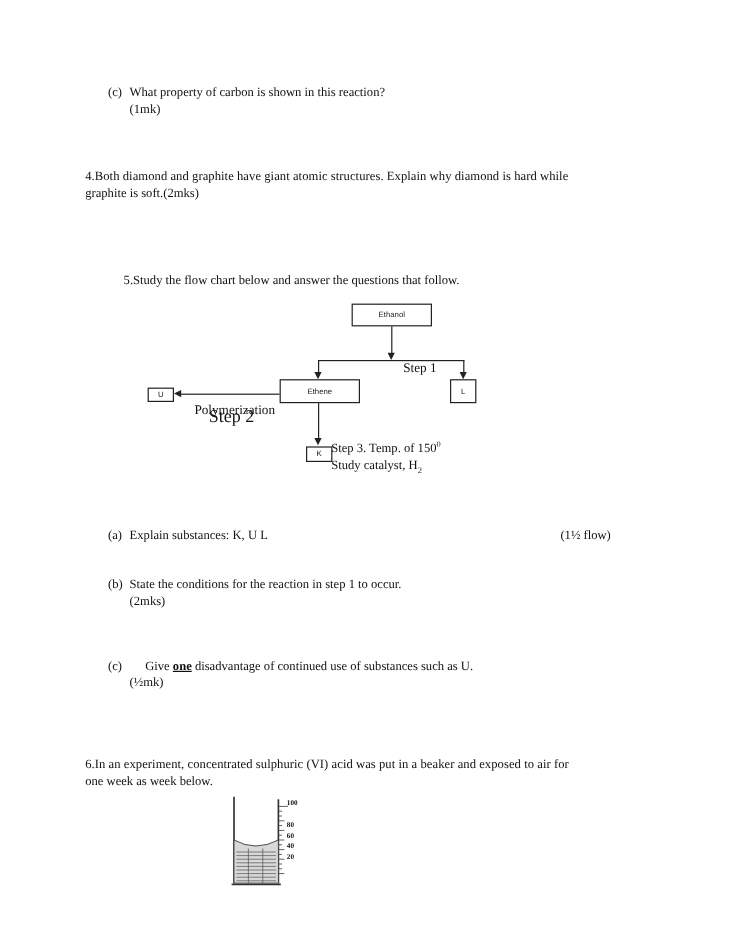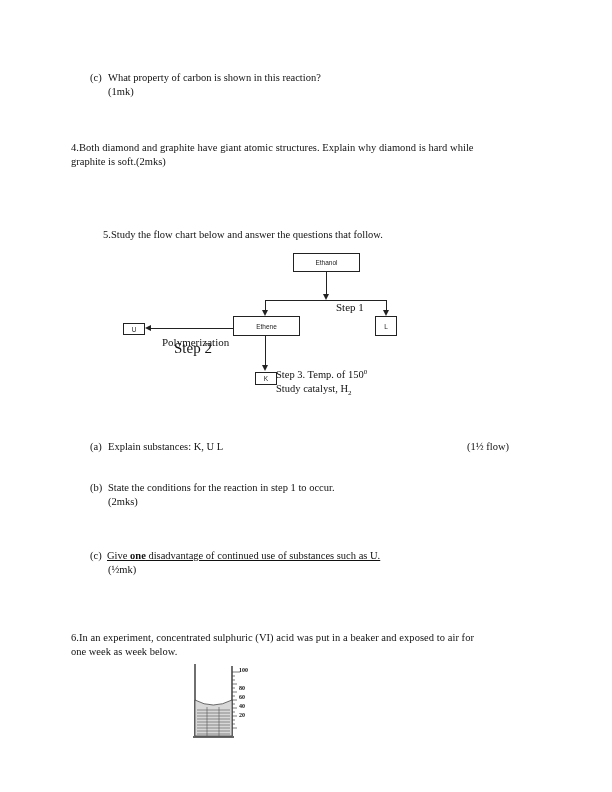--- a/index.html
+++ b/index.html
@@ -63,21 +63,21 @@
 
 <div class="abs" style="left:90px; top:440px;">(a)</div>
 <div class="abs" style="left:108px; top:440px;">Explain substances: K, U L</div>
 <div class="abs" style="left:467px; top:440px;">(1½ flow)</div>
 
 <div class="abs" style="left:90px; top:481px;">(b)</div>
 <div class="abs" style="left:108px; top:481px;text-align:center;">State the conditions for the reaction in step 1 to occur.</div>
 <div class="abs" style="left:108px; top:495px;">(2mks)</div>
 
 <div class="abs" style="left:90px; top:549px;">(c)</div>
-<div class="abs" style="left:107px; top:549px;text-decoration:underline;"><span>Give </span><span class="bold-u">one</span><span> disadvantage of continued use of substances such as U.</span></div>
+<div class="abs" style="left:121px; top:549px;"><span>Give </span><span class="bold-u">one</span><span> disadvantage of continued use of substances such as U.</span></div>
 <div class="abs" style="left:108px; top:563px;font-family:Liberation Serif, serif;">(½mk)</div>
 
 <div class="abs" style="left:71px; top:631px; letter-spacing:0.05px;">6.In an experiment, concentrated sulphuric (VI) acid was put in a beaker and exposed to air for</div>
 <div class="abs" style="left:71px; top:645px;">one week as week below.</div>
 
 <div style="position:absolute; left:190px; top:662px; width:60px; height:80px;">
   <svg width="60" height="80" viewBox="0 0 60 80">
 
     <line x1="5" y1="2" x2="5" y2="74" stroke="#333" stroke-width="1.4"></line>
     <line x1="42" y1="4" x2="42" y2="74" stroke="#333" stroke-width="1.4"></line>

